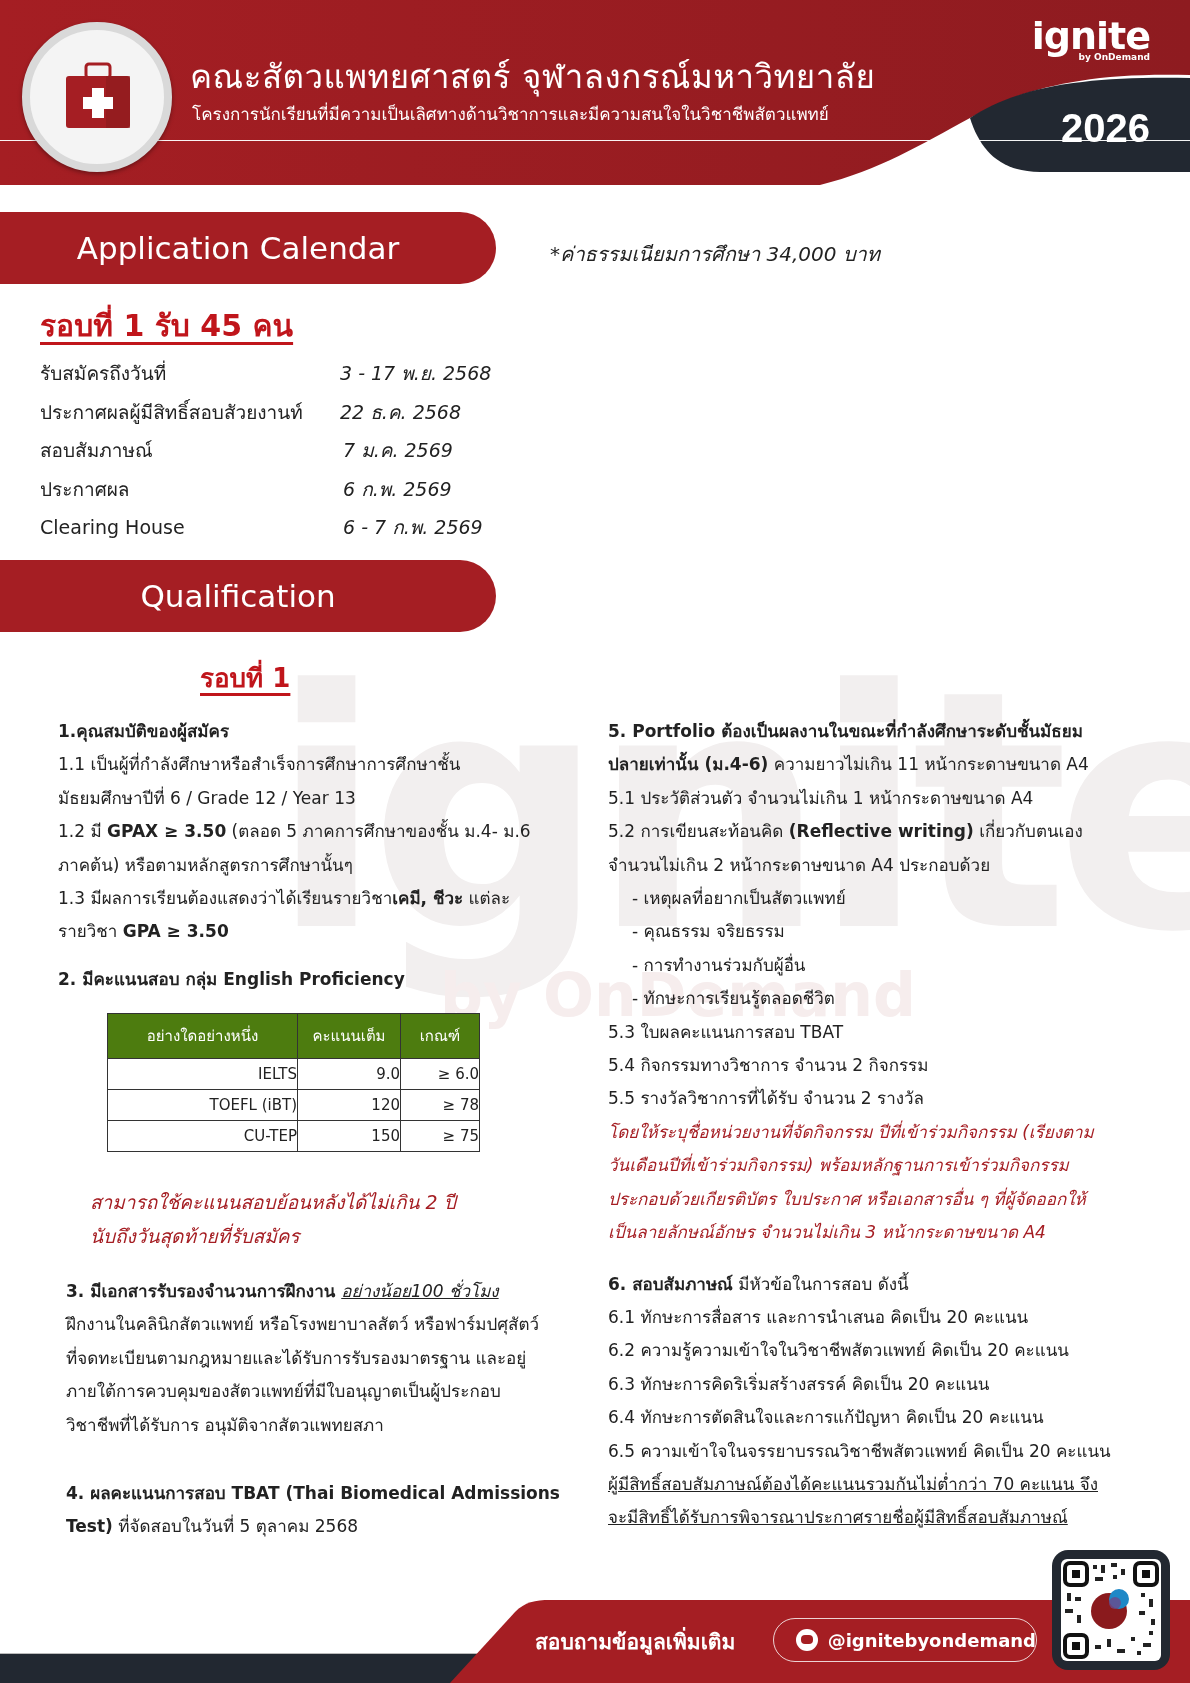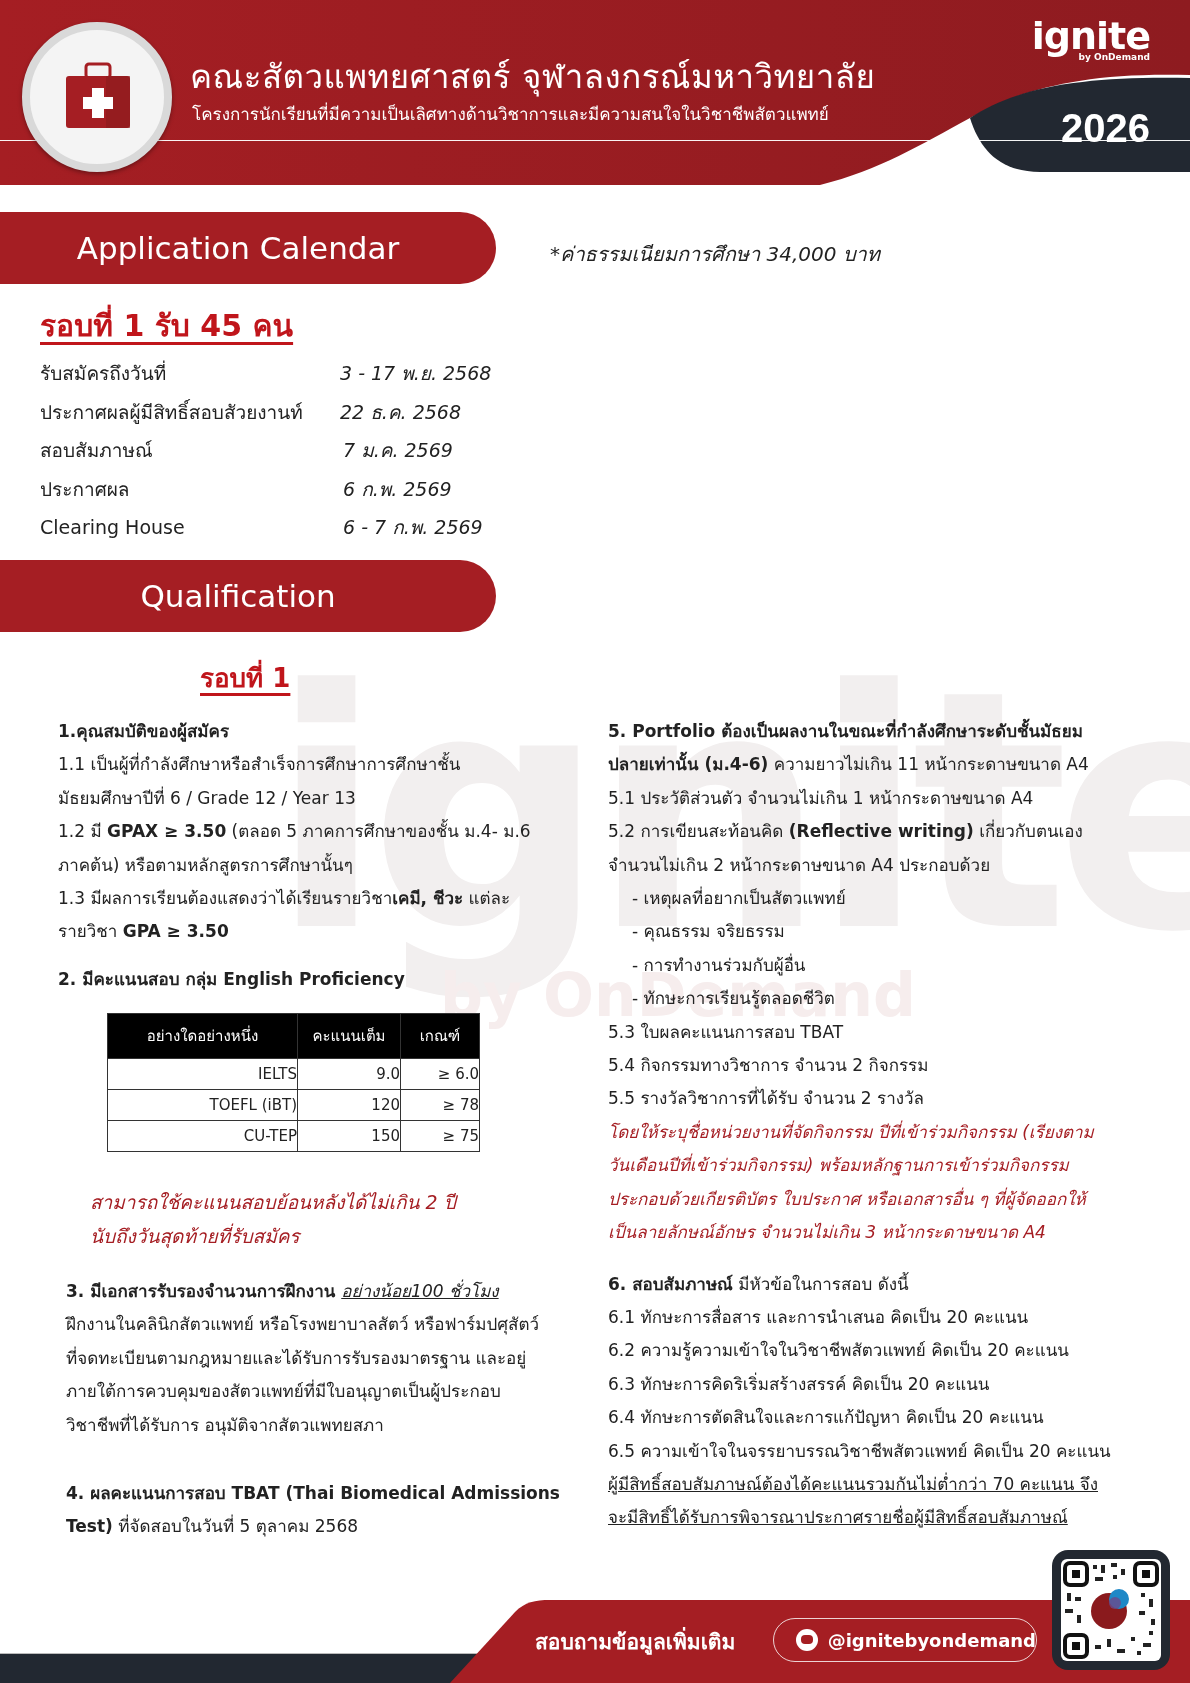--- a/index.html
+++ b/index.html
@@ -44,21 +44,21 @@
 
   .col { position: absolute; font-size: 17px; line-height: 33.4px; color: #222; }
   .col-left { left: 58px; top: 715px; width: 500px; }
   .col-right { left: 608px; top: 715px; width: 560px; }
   .b { font-weight: bold; }
   .indent { padding-left: 24px; }
   .red-italic { color: #a51e23; font-style: italic; }
   .ul { text-decoration: underline; }
 
   .eng-table { position: absolute; left: 107px; top: 1013px; border-collapse: collapse; font-size: 15px; }
-  .eng-table th { background: #000000; color: #fff; font-weight: normal; height: 45px; border: 1px solid #333; }
+  .eng-table th { background: #4d7c0f; color: #fff; font-weight: normal; height: 45px; border: 1px solid #333; }
   .eng-table td { height: 31px; border: 1px solid #333; text-align: right; background: #fff; }
   .eng-table .c1 { width: 190px; } .eng-table .c2 { width: 103px; } .eng-table .c3 { width: 79px; }
 
   .note-center { position: absolute; left: 90px; top: 1185px; width: 420px; text-align: left; color: #a51e23;
     font-style: italic; font-size: 19px; line-height: 34px; }
 
   .sec3 { position: absolute; left: 66px; top: 1275px; width: 500px; font-size: 17px; line-height: 33.4px; }
   .sec4 { position: absolute; left: 66px; top: 1477px; width: 500px; font-size: 17px; line-height: 33.4px; }
 
   

